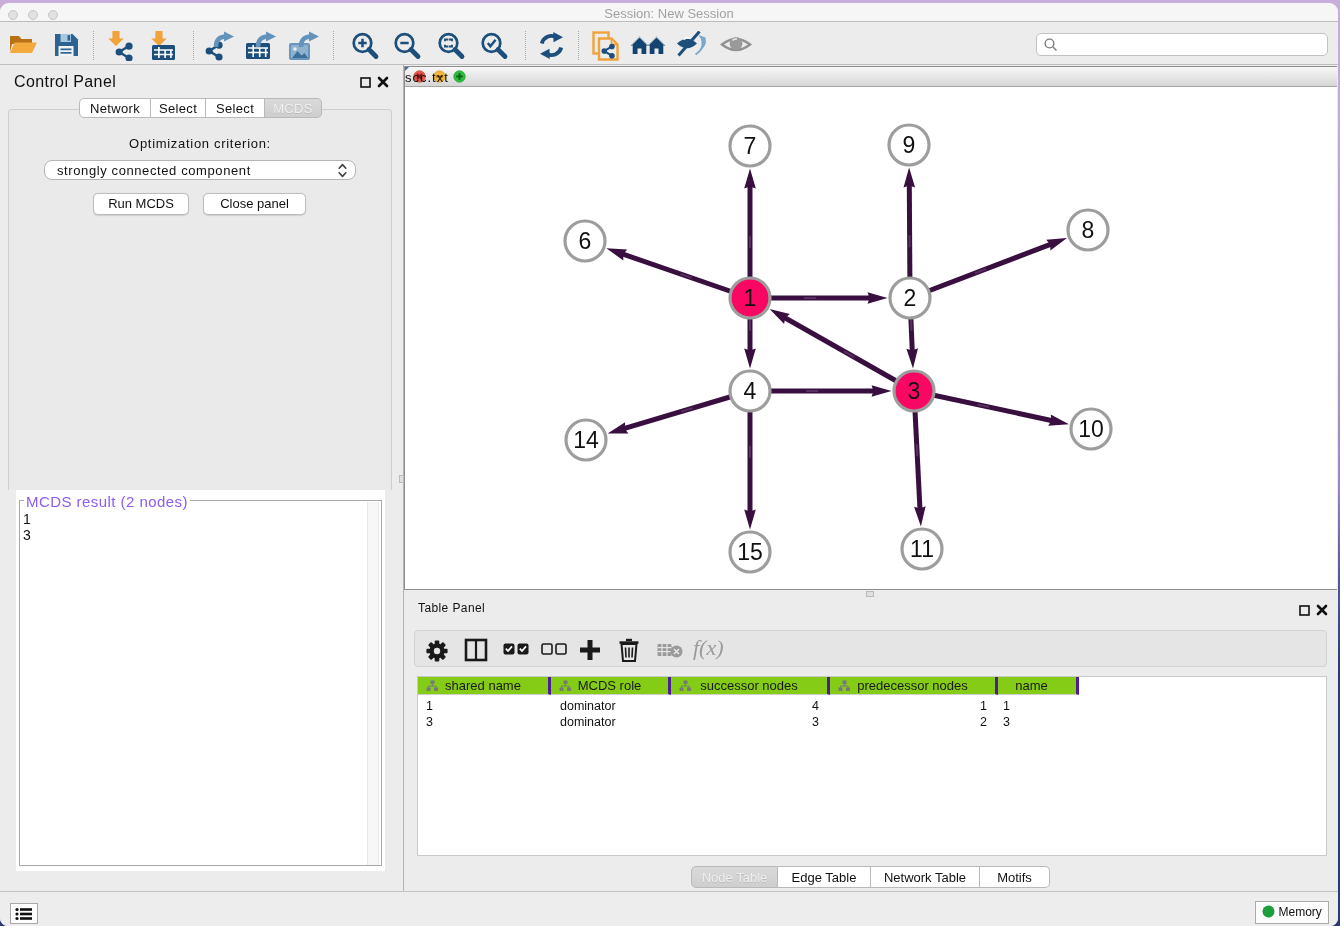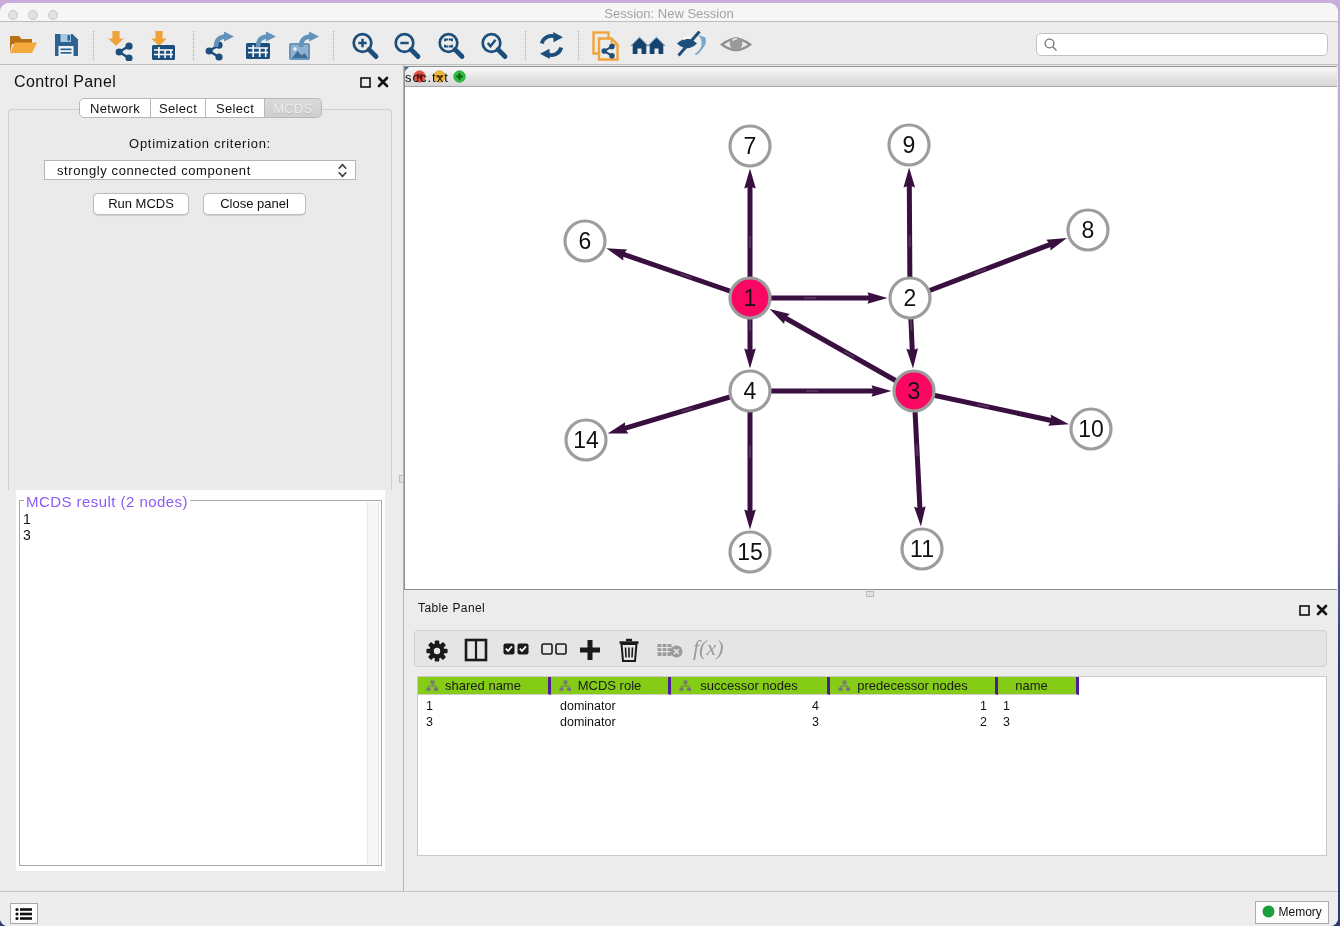--- a/index.html
+++ b/index.html
@@ -25,21 +25,21 @@
 .tab{background:#fff;border:1px solid #b9b9b9;border-left:none;display:flex;align-items:center;
  justify-content:center;position:relative;z-index:3}
 .tab.first{border-left:1px solid #b9b9b9;border-radius:5px 0 0 5px}
 .tab.last{border-radius:0 5px 5px 0}
 #cptabs{left:79px;top:33px;height:20px}
 #cptabs .tab{letter-spacing:0.35px}
 #mcdspane{position:absolute;left:8px;top:44px;width:384px;height:381px;background:#eaeaea;
  border:1px solid #cfcfcf;border-radius:4px 4px 0 0;border-bottom:none}
 #optlabel{position:absolute;left:0;top:26px;width:100%;text-align:center;font-size:13px;color:#111;letter-spacing:0.7px}
 #combo{position:absolute;left:35px;top:50px;width:312px;height:20px;background:#fff;
- border:1px solid #b5b5b5;border-radius:0;font-size:13px;color:#111;line-height:19px;
+ border:1px solid #b5b5b5;border-radius:8px;font-size:13px;color:#111;line-height:19px;
  padding-left:12px;letter-spacing:0.6px}
 .btn{position:absolute;height:22px;background:#fff;border:1px solid #bdbdbd;border-radius:5px;
  font-size:13px;color:#111;text-align:center;line-height:20px;
  box-shadow:0 0.5px 1px rgba(0,0,0,0.12)}
 #resultwrap{position:absolute;left:16px;top:425px;width:369px;height:381px;background:#fff}
 #resultbox{position:absolute;left:3px;top:10px;width:363px;height:366px;border:1px solid #a8a8a8}
 #resultlabel{position:absolute;left:4px;top:-8px;background:#fff;padding:0 2px;font-size:15px;
  color:#8b5cf6;letter-spacing:0.45px}
 #restext{position:absolute;left:3px;top:10px;font-size:14px;color:#111;line-height:16px}
 #scrolltrack{position:absolute;right:2px;top:1px;width:12px;height:363px;background:#f7f7f7;
@@ -412,20 +412,26 @@
 <div class="td" style="left:142px;top:21px">dominator</div>
 <div class="td" style="left:253px;width:148px;top:21px;text-align:right">4</div>
 <div class="td" style="left:412px;width:157px;top:21px;text-align:right">1</div>
 <div class="td" style="left:585px;top:21px">1</div>
 <div class="td" style="left:8px;top:37px">3</div>
 <div class="td" style="left:142px;top:37px">dominator</div>
 <div class="td" style="left:253px;width:148px;top:37px;text-align:right">3</div>
 <div class="td" style="left:412px;width:157px;top:37px;text-align:right">2</div>
 <div class="td" style="left:585px;top:37px">3</div>
 </div>
+<div class="tabs" id="btabs">
+<div class="tab first sel" style="width:87px">Node Table</div>
+<div class="tab" style="width:93px">Edge Table</div>
+<div class="tab" style="width:109px">Network Table</div>
+<div class="tab last" style="width:70px">Motifs</div>
+</div>
 </div>
 <div id="statusbar">
 <div id="listbtn">
         <svg width="18" height="14" style="position:absolute;left:4px;top:3px" viewBox="0 0 18 14">
 <circle cx="2" cy="2.5" r="1.6" fill="#111"></circle>
           <circle cx="2" cy="7" r="1.6" fill="#111"></circle>
 <circle cx="2" cy="11.5" r="1.6" fill="#111"></circle>
 <rect x="5" y="1.2" width="12" height="2.6" fill="#111"></rect>
 <rect x="5" y="5.7" width="12" height="2.6" fill="#111"></rect>
 <rect x="5" y="10.2" width="12" height="2.6" fill="#111"></rect>

